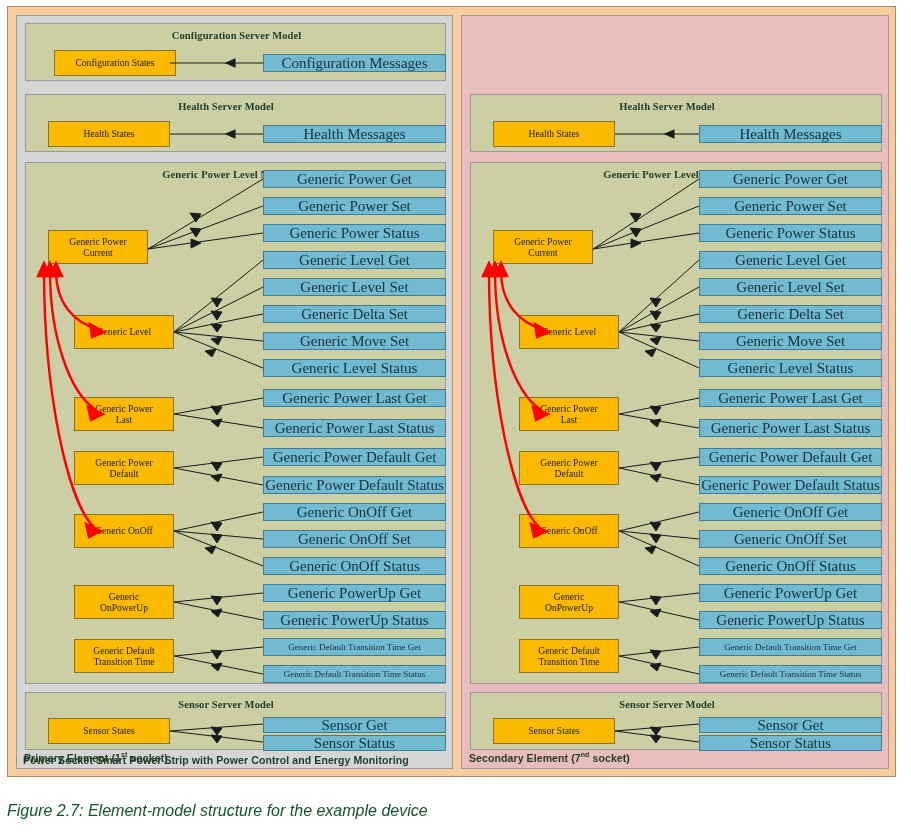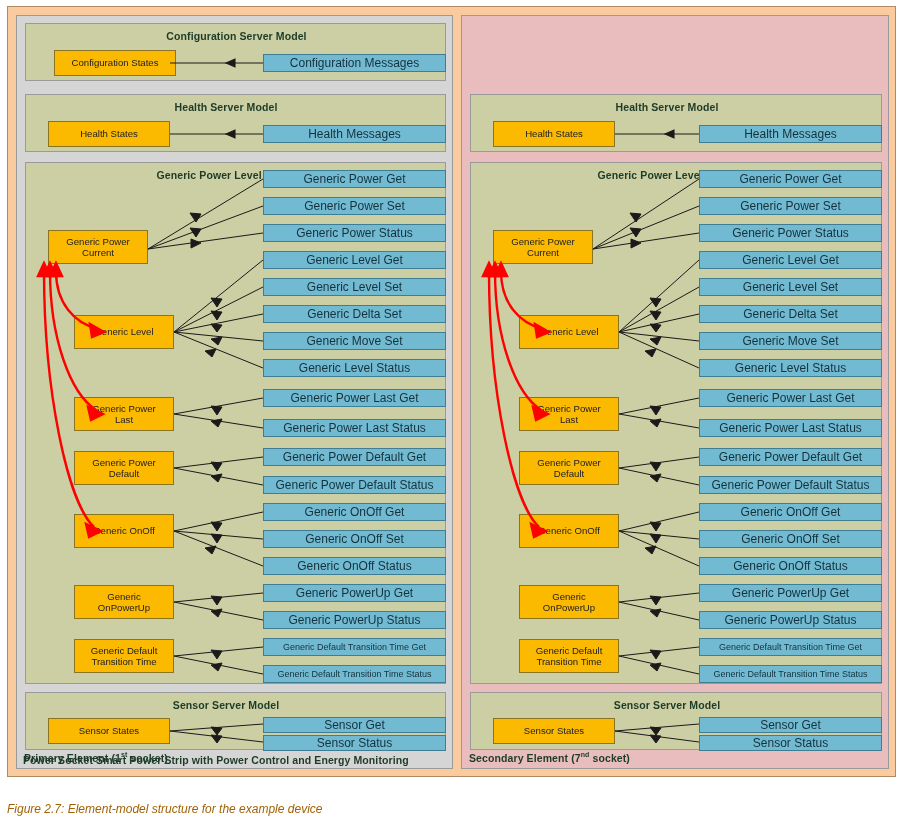--- a/index.html
+++ b/index.html
@@ -19,48 +19,48 @@
   #secondary-element{left:453px;width:428px;height:754px;background:#e9bdbd;}
 
   .element-label{
     position:absolute;left:7px;font-size:10.5px;font-weight:bold;color:#1d3b26;
     white-space:nowrap;letter-spacing:.1px;
   }
   .element-label sup{font-size:7px;vertical-align:super;}
 
   
   .model-box{position:absolute;box-sizing:border-box;background:#ccceA3;
-             border:1px solid #9a9a9a;}
+             border:1px solid #9a9a9a;font-family:Liberation Serif, serif;}
   .model-title{position:absolute;top:6px;font-size:10.5px;font-weight:bold;
                color:#1d3b26;white-space:nowrap;text-align:center;letter-spacing:.1px;}
 
   
   .state-box{position:absolute;box-sizing:border-box;background:#fbb900;
     border:1px solid #8a7321;color:#222;font-size:9.6px;line-height:11.4px;
     display:flex;align-items:center;justify-content:center;text-align:center;
     padding:0 2px;}
 
   
   .msg-box{position:absolute;box-sizing:border-box;background:#72bad2;
-    border:1px solid #3e7d92;color:#14323c;font-size:12px;line-height:11px;
+    border:1px solid #3e7d92;color:#14323c;font-size:15px;line-height:11px;
     display:flex;align-items:center;justify-content:center;text-align:center;
     white-space:nowrap;}
 
   
   .arrow-layer{position:absolute;left:0;top:0;overflow:visible;pointer-events:none;}
 
   
   #device-footer-label{
     position:absolute;left:15px;bottom:10px;font-size:10.5px;font-weight:bold;
     color:#1d3b26;white-space:nowrap;letter-spacing:.1px;}
 
   
   #figure-caption{
-    position:absolute;left:7px;top:802px;font-size:12px;font-style:italic;
-    color:#a16207;font-family:"Liberation Sans","DejaVu Sans",sans-serif;
+    position:absolute;left:7px;top:802px;font-size:16px;font-style:italic;
+    color:#14532d;font-family:"Liberation Sans","DejaVu Sans",sans-serif;
     white-space:nowrap;}
 </style>
 </head>
 <body>
 
 <div id="device-frame">
 
   <div class="element-panel" id="primary-element">
 
     <div class="model-box" style="left:8px;top:7px;width:421px;height:58px;">

